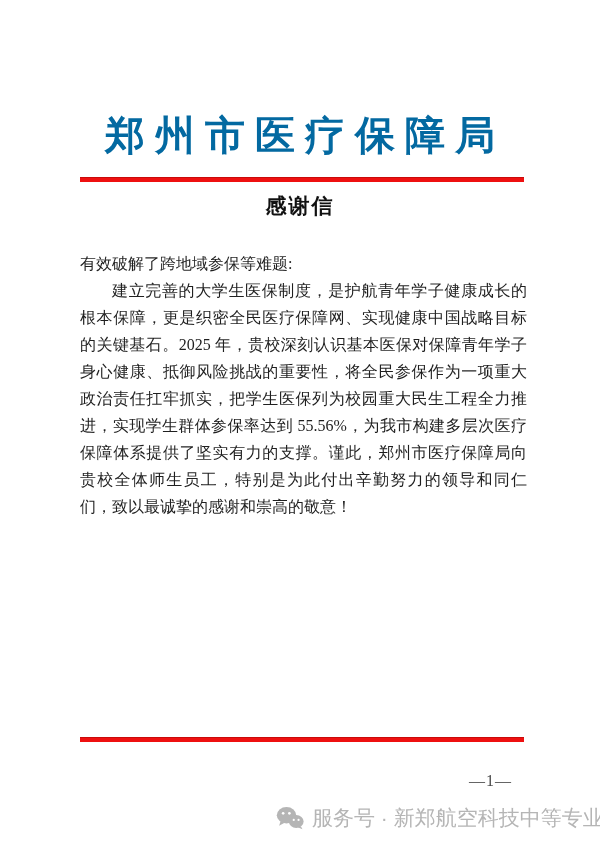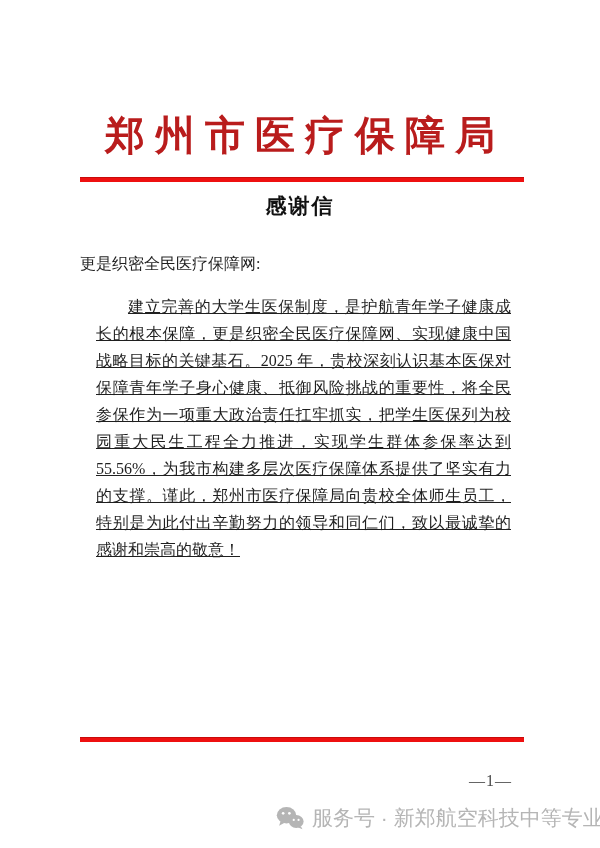--- a/index.html
+++ b/index.html
@@ -19,21 +19,21 @@
     position: absolute;
     top: 108px;
     left: 0;
     right: 0;
     margin: 0;
     text-align: center;
     text-indent: 10px;
     letter-spacing: 10px;
     font-size: 40px;
     font-weight: bold;
-    color: #b91c1c;
+    color: #0369a1;
     font-family: "Liberation Serif", "DejaVu Serif", serif;
   }
   .rule {
     position: absolute;
     left: 80px;
     width: 444px;
     height: 4px;
     background: #ee1010;
     border-top: 1px solid #c90b0b;
   }
@@ -58,23 +58,22 @@
     width: 447px;
     font-size: 16px;
     line-height: 27px;
     color: #1f1f1f;
     text-align: justify;
   }
   .salutation {
     margin: 0;
   }
   .para {
-    margin: 16px;
+    margin: 0;
     text-indent: 2em;
-    text-decoration: underline;
   }
   .page-number {
     position: absolute;
     top: 772px;
     right: 88px;
     font-size: 16px;
     color: #4a4a4a;
     letter-spacing: 1px;
   }
   .watermark {
@@ -100,21 +99,21 @@
 
 <div class="page">
 
   <h1 class="org-title">郑州市医疗保障局</h1>
 
   <div class="rule rule-top"></div>
 
   <h2 class="letter-title">感谢信</h2>
 
   <div class="letter-body">
-    <p class="salutation">更是织密全民医疗保障网:</p>
+    <p class="salutation">有效破解了跨地域参保等难题:</p>
     <p class="para">建立完善的大学生医保制度，是护航青年学子健康成长的根本保障，更是织密全民医疗保障网、实现健康中国战略目标的关键基石。2025 年，贵校深刻认识基本医保对保障青年学子身心健康、抵御风险挑战的重要性，将全民参保作为一项重大政治责任扛牢抓实，把学生医保列为校园重大民生工程全力推进，实现学生群体参保率达到 55.56%，为我市构建多层次医疗保障体系提供了坚实有力的支撑。谨此，郑州市医疗保障局向贵校全体师生员工，特别是为此付出辛勤努力的领导和同仁们，致以最诚挚的感谢和崇高的敬意！</p>
   </div>
 
   <div class="rule rule-bottom"></div>
 
   <div class="page-number">—1—</div>
 
   <div class="watermark">
     <span class="wechat-icon">
       <svg viewBox="0 0 36 30" width="28" height="24" xmlns="http://www.w3.org/2000/svg">

